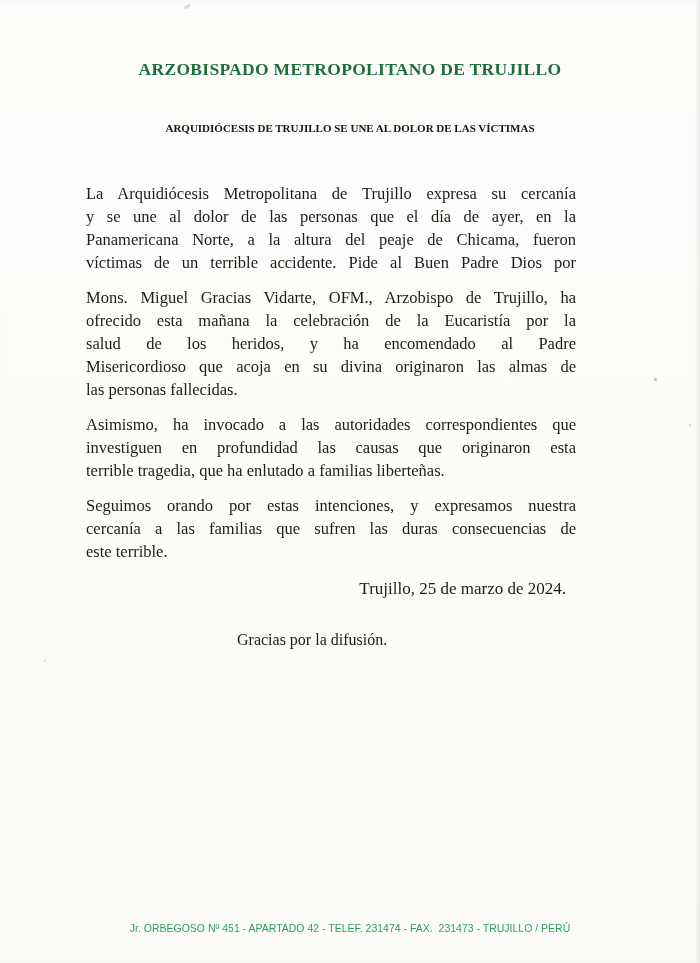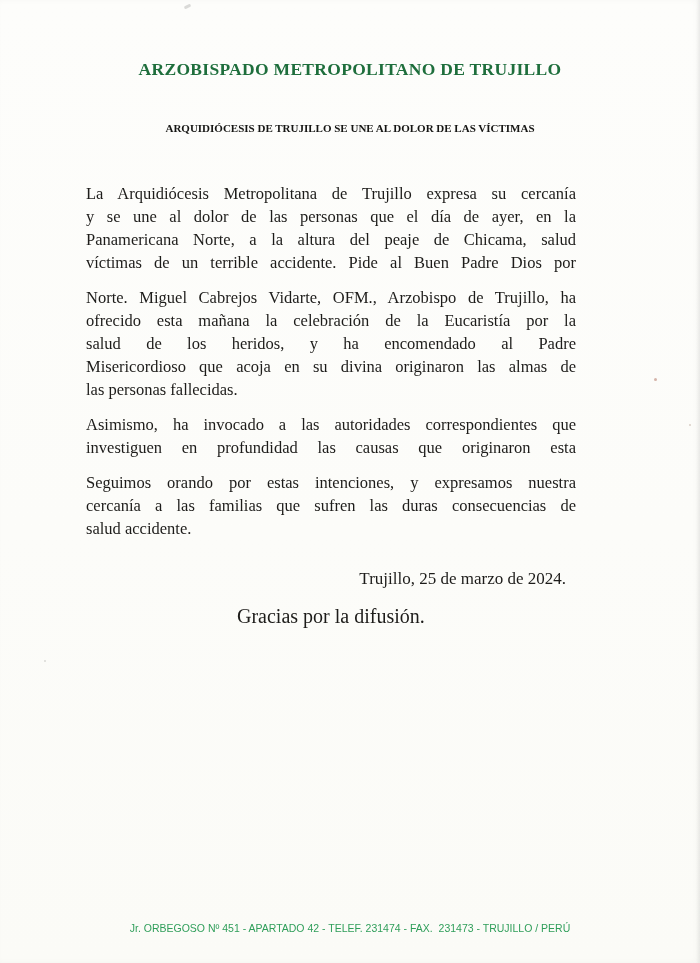--- a/index.html
+++ b/index.html
@@ -63,29 +63,29 @@
   }
   .paragraph .tline {
     text-align: justify;
     text-align-last: justify;
   }
   .paragraph .tline-last {
     text-align-last: left;
   }
 
   .dateline {
-    margin-top: 27px;
+    margin-top: 14px;
     text-align: right;
     padding-right: 10px;
     font-size: 17px;
   }
   .closing {
-    margin-top: 15px;
+    margin-top: 28px;
     padding-left: 151px;
-    font-size: 20px;
+    font-size: 16px;
   }
 
   
   .letter-footer {
     position: absolute;
     top: 896px;
     left: 0;
     width: 700px;
     text-align: center;
     font-family: "Liberation Sans", sans-serif;
@@ -122,41 +122,42 @@
 
   <div class="headline">
       <div class="tline">ARQUIDIÓCESIS DE TRUJILLO SE UNE AL DOLOR DE LAS VÍCTIMAS</div>
     </div>
 
   <main class="letter-body">
 
     <div class="paragraph">
         <div class="tline">La Arquidiócesis Metropolitana de Trujillo expresa su cercanía</div>
         <div class="tline">y se une al dolor de las personas que el día de ayer, en la</div>
-        <div class="tline">Panamericana Norte, a la altura del peaje de Chicama, salud</div>
+        <div class="tline">Panamericana Norte, a la altura del peaje de Chicama, fueron</div>
         <div class="tline">víctimas de un terrible accidente. Pide al Buen Padre Dios por</div>
       </div>
 
     <div class="paragraph">
-        <div class="tline">Norte. Miguel Cabrejos Vidarte, OFM., Arzobispo de Trujillo, ha</div>
+        <div class="tline">Mons. Miguel Gracias Vidarte, OFM., Arzobispo de Trujillo, ha</div>
         <div class="tline">ofrecido esta mañana la celebración de la Eucaristía por la</div>
         <div class="tline">salud de los heridos, y ha encomendado al Padre</div>
         <div class="tline">Misericordioso que acoja en su divina originaron las almas de</div>
         <div class="tline tline-last">las personas fallecidas.</div>
       </div>
 
     <div class="paragraph">
         <div class="tline">Asimismo, ha invocado a las autoridades correspondientes que</div>
         <div class="tline">investiguen en profundidad las causas que originaron esta</div>
+        <div class="tline tline-last">terrible tragedia, que ha enlutado a familias liberteñas.</div>
       </div>
 
     <div class="paragraph">
         <div class="tline">Seguimos orando por estas intenciones, y expresamos nuestra</div>
         <div class="tline">cercanía a las familias que sufren las duras consecuencias de</div>
-        <div class="tline tline-last">salud accidente.</div>
+        <div class="tline tline-last">este terrible.</div>
       </div>
 
     <div class="dateline">Trujillo, 25 de marzo de 2024.</div>
 
     <div class="closing">Gracias por la difusión.</div>
 
   </main>
 
   <footer class="letter-footer">
     <div>Jr. ORBEGOSO Nº 451 - APARTADO 42 - TELEF. 231474 - FAX.  231473 - TRUJILLO / PERÚ</div>

